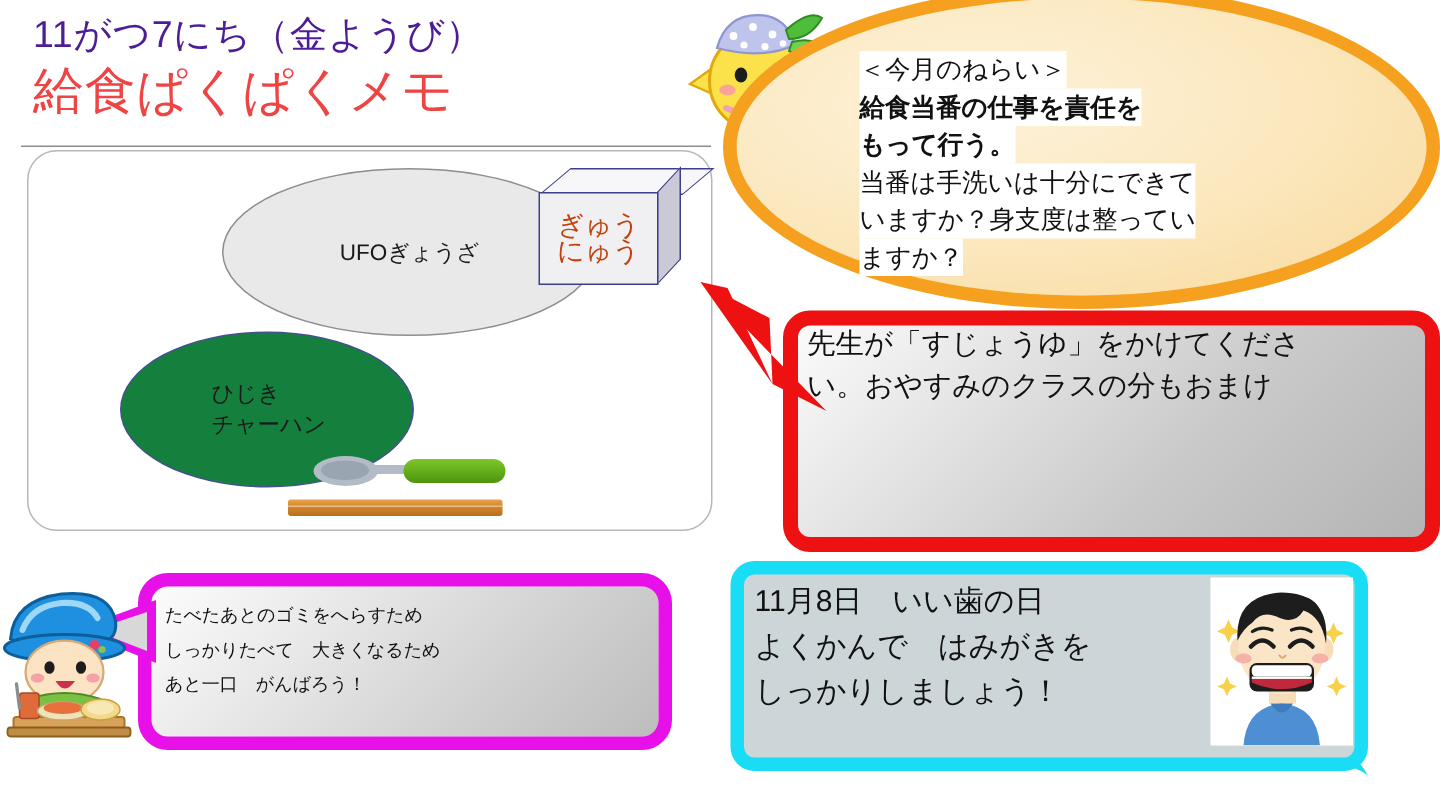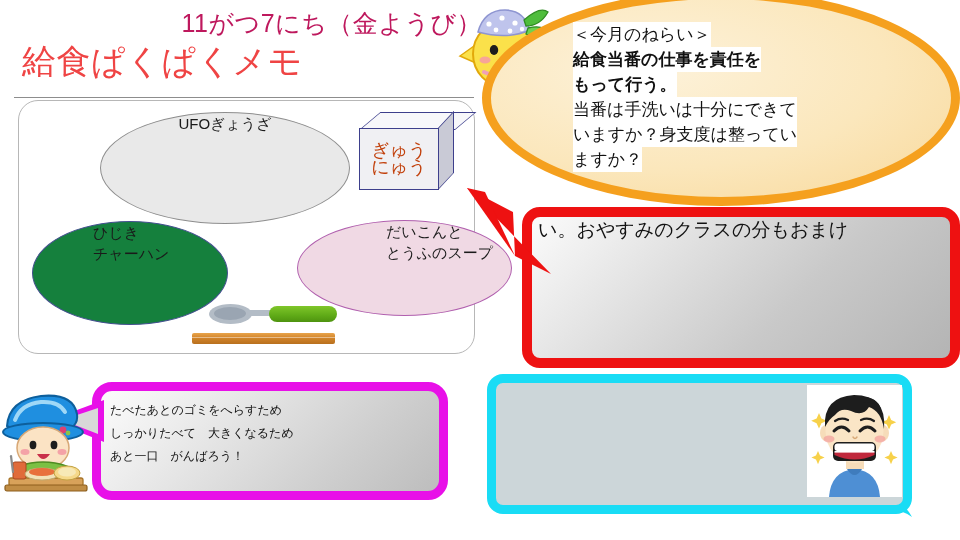--- a/index.html
+++ b/index.html
@@ -23,24 +23,23 @@
   
   #title-block {
     position: absolute;
     left: 22px;
     top: 6px;
     width: 460px;
   }
   #date-line {
     font-size: 25px;
     line-height: 34px;
-    color: #be185d;
+    color: #4c1d95;
     letter-spacing: 0.5px;
     white-space: nowrap;
-    text-align: right;
   }
   #memo-title {
     font-size: 34px;
     line-height: 42px;
     color: #ef4444;
     letter-spacing: 0.5px;
     white-space: nowrap;
   }
   #title-rule {
     position: absolute;
@@ -58,22 +57,24 @@
     top: 100px;
     width: 455px;
     height: 252px;
     border: 1px solid #b7b7b7;
     border-radius: 20px;
     background: #ffffff;
   }
   .food-oval {
     position: absolute;
     display: flex;
+    align-items: center;
     box-sizing: border-box;
     border-radius: 50%;
+    margin-left: 48px;
   }
   .food-oval span {
     width: 100%;
     font-size: 15px;
     line-height: 21px;
     color: #1a1a1a;
   }
   #oval-gyoza {
     left: 100px;
     top: 112px;
@@ -195,21 +196,21 @@
     width: 478px;
     height: 216px;
     border-radius: 50%;
     border: 9px solid #f5a01e;
     background: radial-gradient(ellipse at 35% 35%, #fdf2da 0%, #fbe7bc 55%, #f8d89a 100%);
     box-sizing: border-box;
   }
   #goal-text {
     position: absolute;
     left: 573px;
-    top: 22px;
+    top: 34px;
     width: 330px;
   }
   #goal-text .ln {
     display: table;
     font-size: 17px;
     line-height: 25px;
     color: #111111;
     background: #ffffff;
     white-space: nowrap;
   }
@@ -335,23 +336,20 @@
   <div id="menu-panel"></div>
 
   <div class="food-oval" id="oval-gyoza">
     <span>UFOぎょうざ</span>
   </div>
 
   <div class="food-oval" id="oval-chahan">
     <span><span>ひじき</span><br><span>チャーハン</span></span>
   </div>
 
-  <div class="food-oval" id="oval-soup">
-    <span><span>だいこんと</span><br><span>とうふのスープ</span></span>
-  </div>
 
   <div id="milk-box">
     <div class="box-top"></div>
     <div class="box-side"></div>
     <div class="box-front">
       <span><span>ぎゅう</span><br><span>にゅう</span></span>
     </div>
   </div>
 
   <div id="spoon">
@@ -412,20 +410,21 @@
   </div>
 
   <div id="red-bubble"></div>
   <div id="red-tail">
     <svg width="110" height="110" viewBox="0 0 110 110">
       <path d="M12 6 L96 92 L60 74 L58 30 Z" fill="#ee1111"></path>
       <path d="M12 6 L30 10 L60 74 Z" fill="#ee1111"></path>
     </svg>
   </div>
   <div id="red-bubble-text">
+    <div class="ln">先生が「すじょうゆ」をかけてくださ</div>
     <div class="ln">い。おやすみのクラスの分もおまけ</div>
   </div>
 
   <div id="magenta-bubble"></div>
   <div id="magenta-tail">
     <svg width="60" height="48" viewBox="0 0 60 48">
       <path d="M2 22 L56 2 L56 44 Z" fill="#e810e8"></path>
       <path d="M14 22 L50 10 L50 36 Z" fill="#d8d8d8"></path>
     </svg>
   </div>
@@ -470,20 +469,25 @@
       <path d="M10 70 L12 86" stroke="#8c8c8c" stroke-width="2.2" stroke-linecap="round"></path>
     </svg>
   </div>
 
   <div id="cyan-tail">
     <svg width="74" height="44" viewBox="0 0 74 44">
       <path d="M2 8 Q44 6 56 30 Q40 18 2 20 Z" fill="#19dcf5"></path>
     </svg>
   </div>
   <div id="cyan-box"></div>
+  <div id="cyan-text">
+    <div class="ln">11月8日　いい歯の日</div>
+    <div class="ln">よくかんで　はみがきを</div>
+    <div class="ln">しっかりしましょう！</div>
+  </div>
 
   <div id="boy-photo">
     <svg width="95" height="112" viewBox="0 0 95 112">
       <rect x="0" y="0" width="95" height="112" fill="#ffffff"></rect>
 
       <path d="M12 28 l2.4 5.4 5.4 2.4 -5.4 2.4 -2.4 5.4 -2.4 -5.4 -5.4 -2.4 5.4 -2.4 Z" fill="#f7d14a"></path>
       <path d="M82 30 l2.2 5 5 2.2 -5 2.2 -2.2 5 -2.2 -5 -5 -2.2 5 -2.2 Z" fill="#f7d14a"></path>
       <path d="M11 66 l2 4.6 4.6 2 -4.6 2 -2 4.6 -2 -4.6 -4.6 -2 4.6 -2 Z" fill="#f7d14a"></path>
       <path d="M84 66 l2 4.6 4.6 2 -4.6 2 -2 4.6 -2 -4.6 -4.6 -2 4.6 -2 Z" fill="#f7d14a"></path>
 

